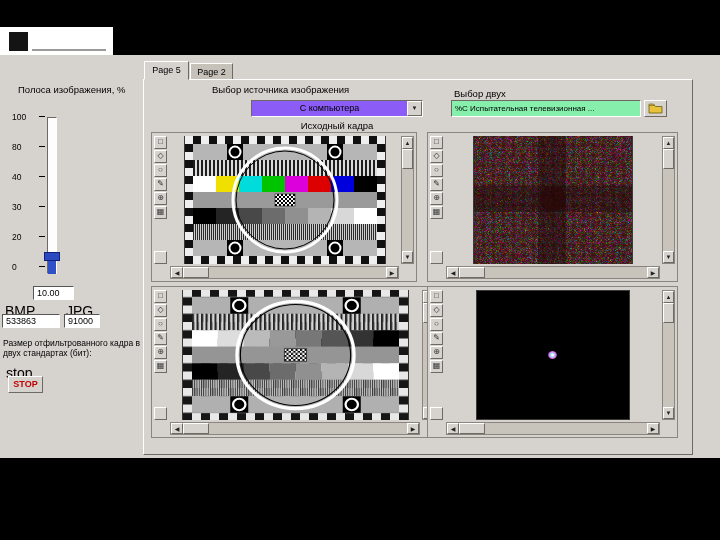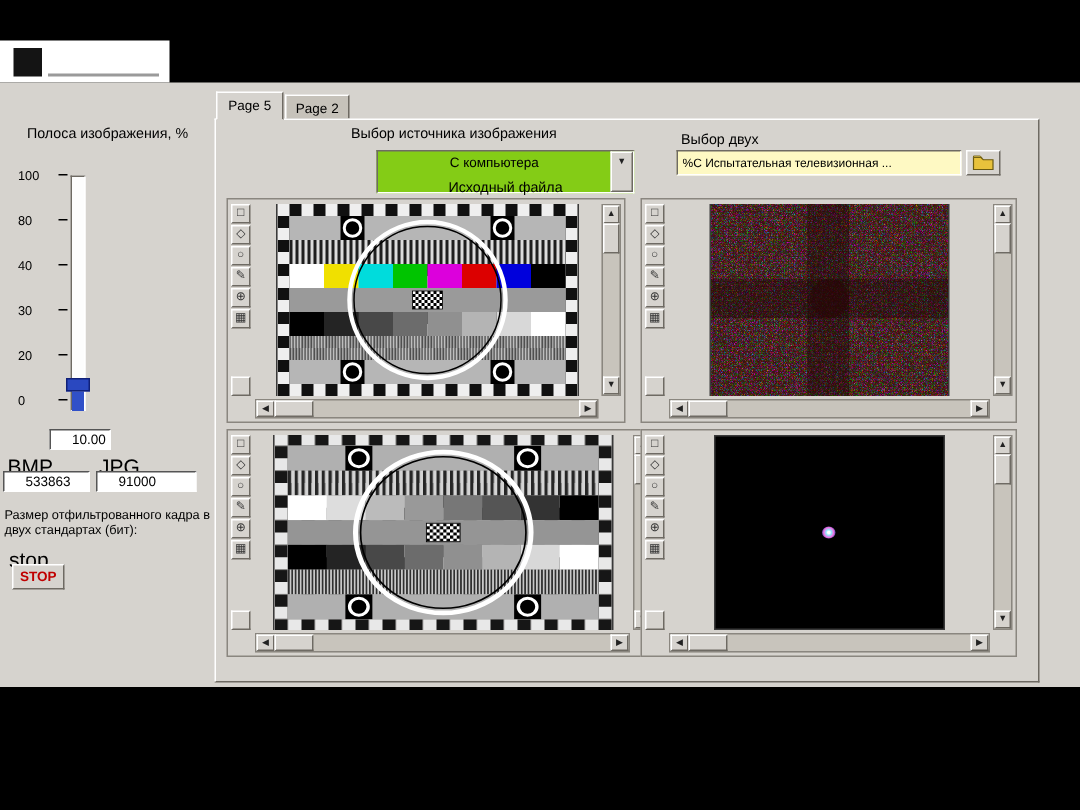--- a/index.html
+++ b/index.html
@@ -1,21 +1,21 @@
 <!DOCTYPE html>
 <html><head>
 <meta charset="utf-8">
 <style>
   *{box-sizing:border-box;margin:0;padding:0}
   html,body{width:720px;height:540px}
   body{background:#000;font-family:"Liberation Sans","DejaVu Sans",sans-serif;position:relative;overflow:hidden;color:#000}
   .panel{position:absolute;left:0;top:55px;width:720px;height:403px;background:#d6d3ce}
   .lbl{position:absolute;font-size:9.5px;white-space:nowrap}
   .small{font-size:14px}
-  .valbox{position:absolute;background:#fff;border:1px solid;border-color:#555 #fff #fff #555;font-size:9px;padding:1px 14px;white-space:nowrap}
+  .valbox{position:absolute;background:#fff;border:1px solid;border-color:#555 #fff #fff #555;font-size:9px;padding:1px 3px;white-space:nowrap}
 
   
   .topwhite{position:absolute;left:0;top:27px;width:113px;height:28px;background:#fff}
   .winicon{position:absolute;left:9px;top:5px;width:19px;height:19px;background:#141414}
   .iconline{position:absolute;left:32px;top:22px;width:74px;height:2px;background:#9a9a9a}
 
   
   .tab{position:absolute;font-size:9px;text-align:center;line-height:16px}
   .tab.sel{left:144px;top:61px;width:45px;height:19px;background:#d6d3ce;border:1px solid;border-color:#fff #6e6a63 #d6d3ce #fff;z-index:3}
   .tab.unsel{left:190px;top:63px;width:43px;height:17px;background:#c6c2ba;border:1px solid;border-color:#fff #6e6a63 #6e6a63 #fff;z-index:1}
@@ -24,24 +24,24 @@
   
   .tick{position:absolute;left:12px;width:24px;text-align:left;font-size:8.5px}
   .tick::after{content:"";position:absolute;right:-9px;top:4px;width:6px;height:1px;background:#000}
   .slider-track{position:absolute;left:47px;top:117px;width:10px;height:157px;background:#fdfdfd;border:1px solid;border-color:#6e6a63 #fff #fff #6e6a63}
   .slider-fill{position:absolute;left:48px;top:261px;width:8px;height:13px;background:#3050c8}
   .slider-thumb{position:absolute;left:44px;top:252px;width:16px;height:9px;background:#2a48c0;border:1px solid #102078}
   .stopbtn{position:absolute;left:8px;top:376px;width:35px;height:17px;background:#d6d3ce;border:1px solid;border-color:#fff #6e6a63 #6e6a63 #fff;color:#c00000;font-weight:bold;font-size:9px;text-align:center;line-height:15px}
   .caption{position:absolute;left:3px;top:338px;width:143px;font-size:8.5px;line-height:1.2}
 
   
-  .dropdown{position:absolute;left:251px;top:100px;width:172px;height:29px;background:#84cc16;border:1px solid;border-color:#6e6a63 #fff #fff #6e6a63;font-size:9px}
+  .dropdown{position:absolute;left:251px;top:100px;width:172px;height:17px;background:#8b5cf6;border:1px solid;border-color:#6e6a63 #fff #fff #6e6a63;font-size:9px}
   .dd-value{position:absolute;left:0;right:15px;top:0;bottom:0;text-align:center;line-height:15px}
   .dd-btn{position:absolute;right:0;top:0;width:15px;bottom:0;background:#d6d3ce;border:1px solid;border-color:#fff #6e6a63 #6e6a63 #fff;font-size:6px;text-align:center;line-height:13px;color:#222}
-  .filebox{position:absolute;left:451px;top:100px;width:190px;height:17px;background:#fef9c3;border:1px solid;border-color:#6e6a63 #fff #fff #6e6a63;font-size:8px;line-height:15px;padding-left:3px;overflow:hidden;white-space:nowrap}
+  .filebox{position:absolute;left:451px;top:100px;width:190px;height:17px;background:#86efac;border:1px solid;border-color:#6e6a63 #fff #fff #6e6a63;font-size:8px;line-height:15px;padding-left:3px;overflow:hidden;white-space:nowrap}
   .browse{position:absolute;left:644px;top:100px;width:23px;height:17px;background:#d6d3ce;border:1px solid;border-color:#fff #6e6a63 #6e6a63 #fff;display:flex;align-items:center;justify-content:center}
 
   
   .viewer{position:absolute;background:#d6d3ce;border:1px solid #8a867f}
   .v-tl{left:151px;top:132px;width:266px;height:150px}
   .v-tr{left:427px;top:132px;width:251px;height:150px}
   .v-bl{left:151px;top:286px;width:287px;height:152px}
   .v-br{left:427px;top:286px;width:251px;height:152px}
   .tools{position:absolute;left:2px;top:3px;width:15px}
   .tool{width:13px;height:13px;margin-bottom:1px;background:#d6d3ce;border:1px solid;border-color:#fff #6e6a63 #6e6a63 #fff;font-size:8px;line-height:10px;text-align:center;color:#333}
@@ -82,37 +82,37 @@
 
 <div class="slider-track"></div>
 <div class="slider-fill"></div>
 <div class="slider-thumb"></div>
 
 <div class="valbox" style="left:33px;top:286px;width:41px">10.00</div>
 
 <div class="lbl small" style="left:5px;top:303px">BMP</div>
 <div class="lbl small" style="left:66px;top:303px">JPG</div>
 <div class="valbox" style="left:2px;top:314px;width:58px">533863</div>
-<div class="valbox" style="left:64px;top:314px;width:67px">91000</div>
+<div class="valbox" style="left:64px;top:314px;width:36px">91000</div>
 
 <div class="caption">Размер отфильтрованного кадра в двух стандартах (бит):</div>
 
 <div class="lbl small" style="left:6px;top:365px">stop</div>
 <div class="stopbtn">STOP</div>
 
 <div class="tab sel">Page 5</div>
 <div class="tab unsel">Page 2</div>
 <div class="tabbody"></div>
 
-<div class="lbl" style="left:234px;top:84px;z-index:4">Выбор источника изображения</div>
+<div class="lbl" style="left:212px;top:84px;z-index:4">Выбор источника изображения</div>
 <div class="dropdown" style="z-index:4">
   <span class="dd-value">С компьютера</span>
   <span class="dd-btn">▼</span>
 </div>
-<div class="lbl" style="left:251px;top:120px;width:172px;text-align:center;z-index:4">Исходный файла</div>
+<div class="lbl" style="left:251px;top:120px;width:172px;text-align:center;z-index:4">Исходный кадра</div>
 
 <div class="lbl" style="left:454px;top:88px;z-index:4">Выбор двух</div>
 <div class="filebox" style="z-index:4">%С Испытательная телевизионная ...</div>
 <div class="browse" style="z-index:4">
   <svg width="15" height="11" viewBox="0 0 15 11">
     <path d="M1 2 L6 2 L7.5 3.5 L14 3.5 L14 10 L1 10 Z" fill="#e8c23c" stroke="#6b5a10" stroke-width="0.8"></path>
     <path d="M1 2 L1 1 L5.5 1 L6.5 2 Z" fill="#f5d860" stroke="#6b5a10" stroke-width="0.6"></path>
   </svg>
 </div>
 

